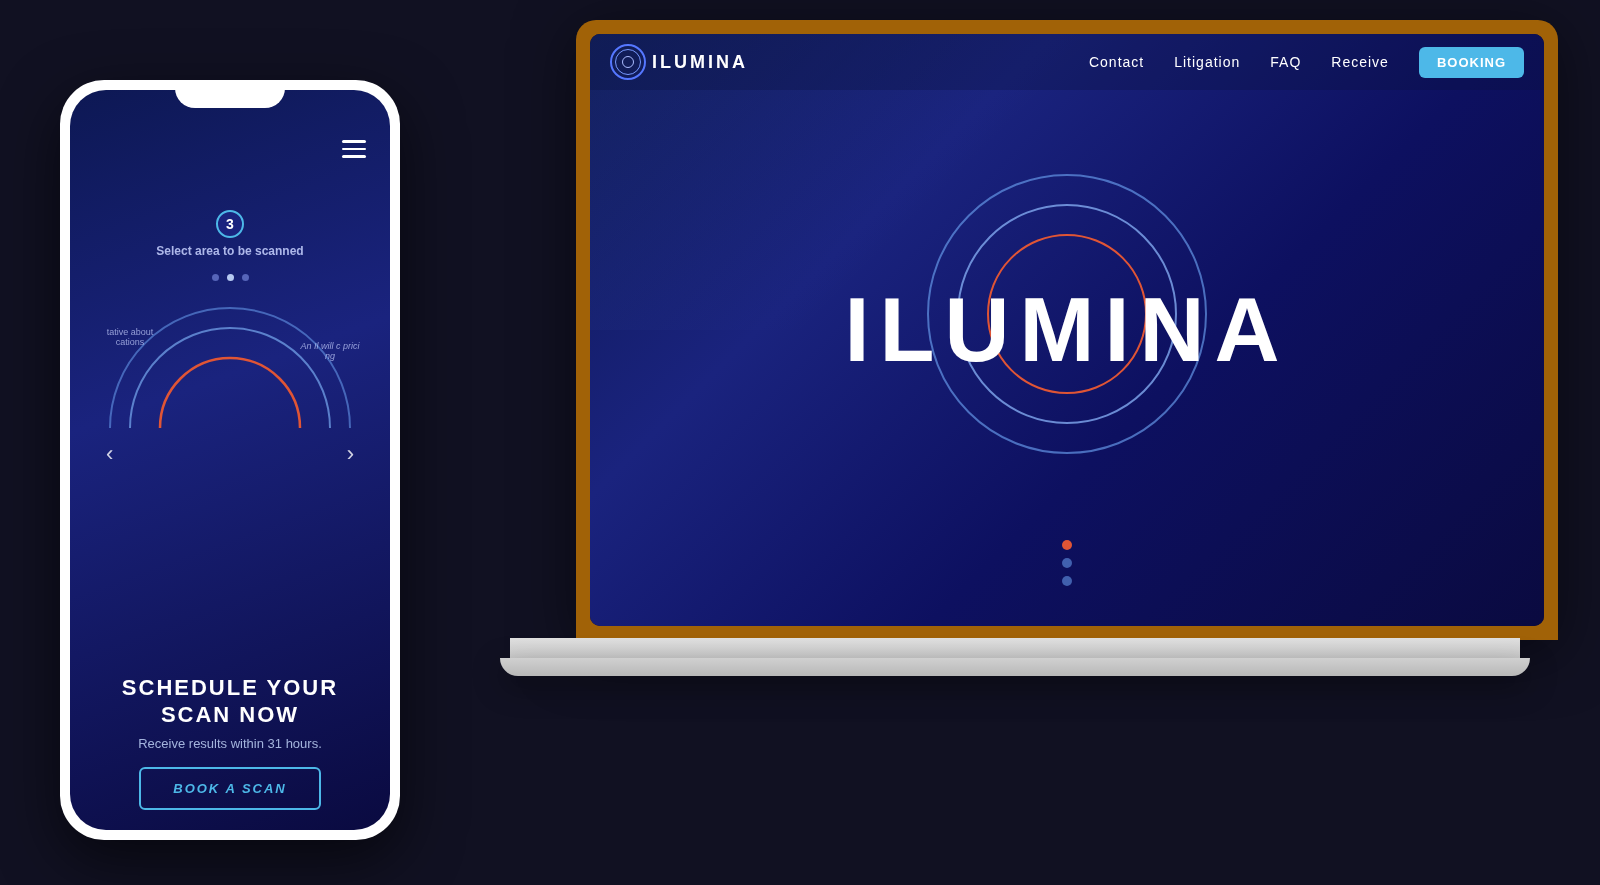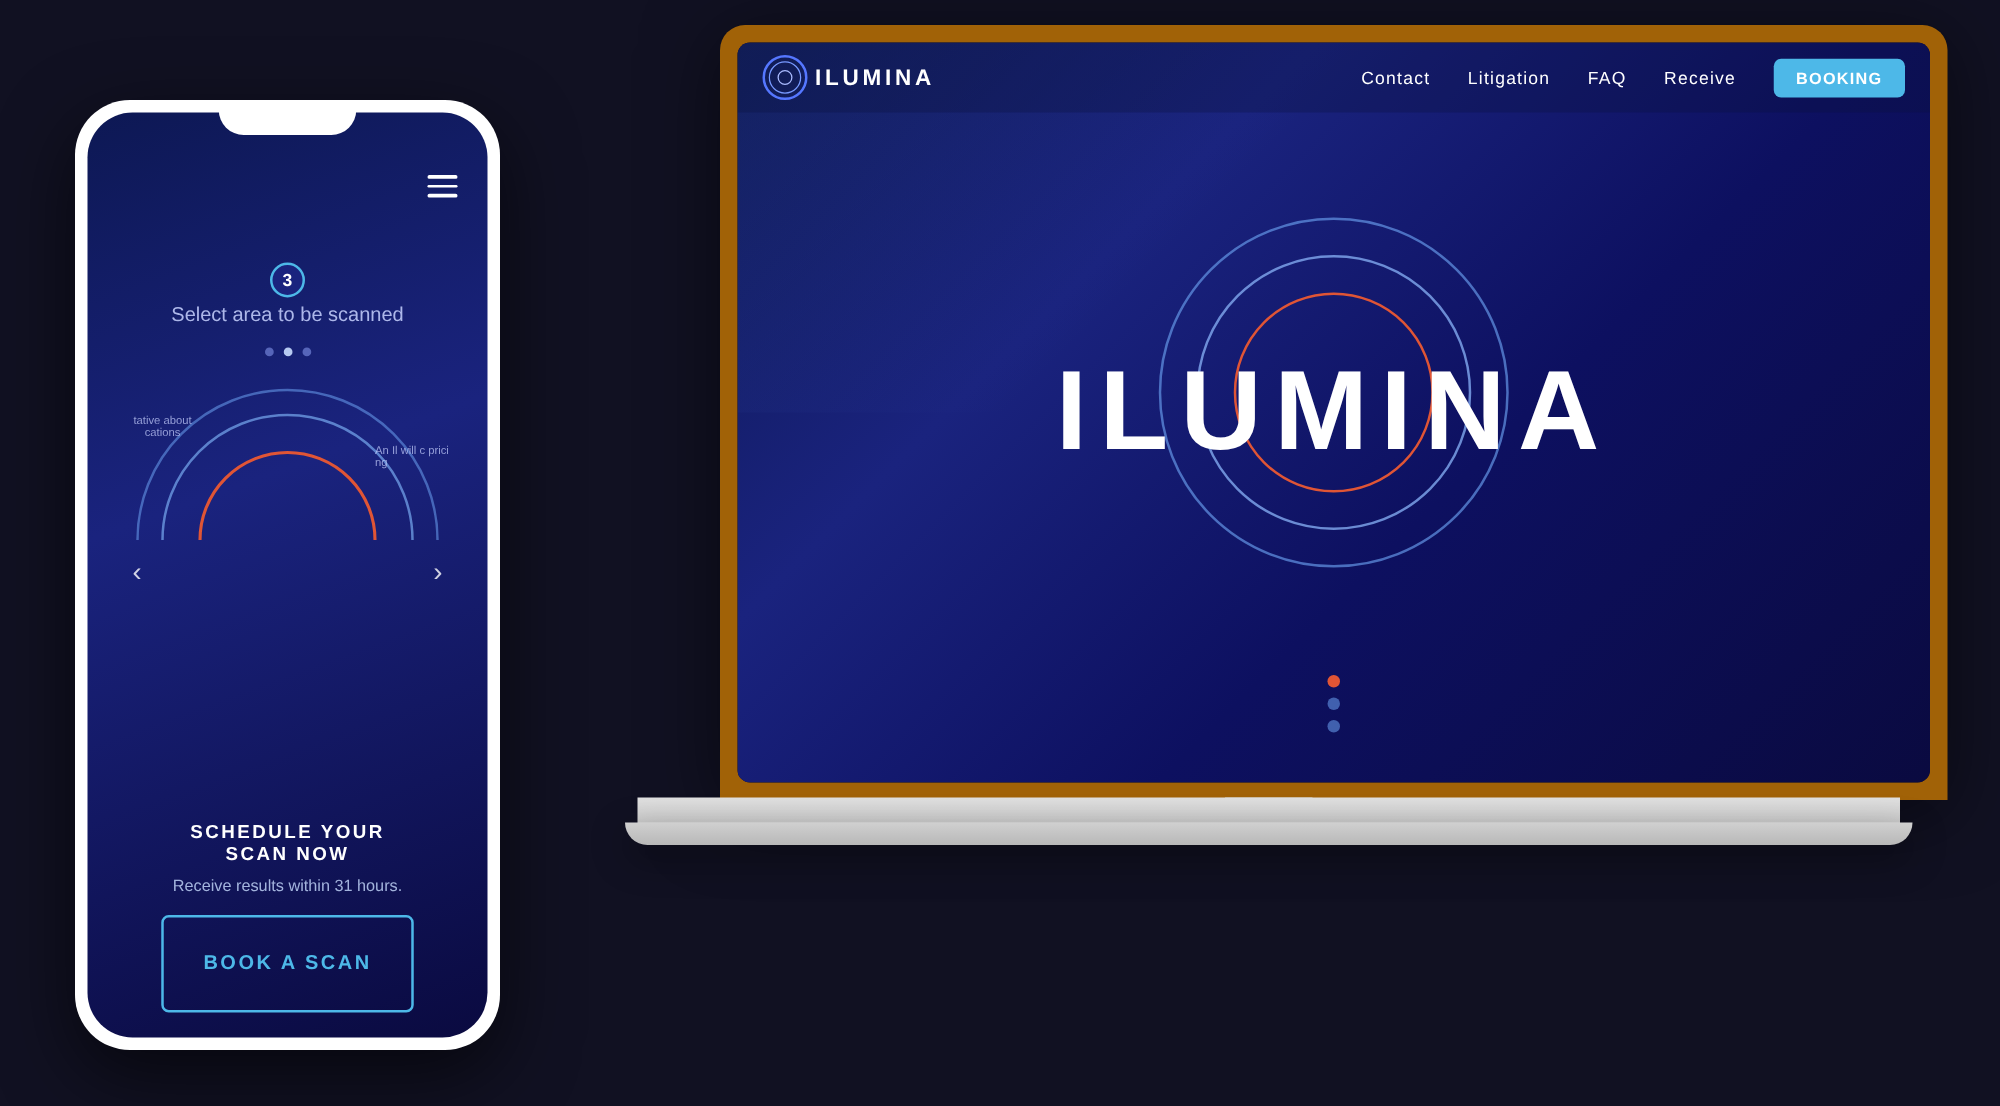--- a/index.html
+++ b/index.html
@@ -359,22 +359,23 @@
       align-items: center;
       justify-content: center;
       color: white;
       font-size: 14px;
       font-weight: bold;
       margin-bottom: 6px;
     }
 
     .step-label {
       color: rgba(200, 210, 255, 0.85);
-      font-size: 16px;
+      font-size: 12px;
       text-align: right;
+      font-weight: bold;
     }
 
     
     .progress-dots {
       display: flex;
       justify-content: center;
       gap: 8px;
       margin-bottom: 12px;
     }
 
@@ -410,25 +411,26 @@
       top: 34px;
       color: rgba(200, 210, 255, 0.7);
       font-size: 9px;
       text-align: center;
       width: 60px;
     }
 
     .arc-side-text-right {
       position: absolute;
       right: 0;
-      top: 58px;
+      top: 48px;
       color: rgba(200, 210, 255, 0.7);
       font-size: 9px;
-      text-align: left;
+      text-align: center;
       width: 60px;
+      font-style: italic;
     }
 
     
     .phone-arrows {
       display: flex;
       justify-content: space-between;
       align-items: center;
       padding: 0 16px;
       margin-top: 8px;
       margin-bottom: 20px;
@@ -445,45 +447,46 @@
       position: absolute;
       bottom: 20px;
       left: 0;
       right: 0;
       padding: 0 20px;
       text-align: center;
     }
 
     .phone-cta-title {
       color: white;
-      font-size: 15px;
+      font-size: 22px;
       font-weight: 900;
       letter-spacing: 2px;
       text-transform: uppercase;
       line-height: 1.2;
       margin-bottom: 8px;
     }
 
     .phone-cta-subtitle {
       color: rgba(200, 220, 255, 0.8);
       font-size: 13px;
       margin-bottom: 16px;
     }
 
     .phone-book-btn {
       background: transparent;
       border: 2px solid #4db8e8;
       color: #4db8e8;
-      padding: 28px 32px;
+      padding: 12px 32px;
       border-radius: 6px;
-      font-size: 16px;
+      font-size: 13px;
       font-weight: bold;
       letter-spacing: 2px;
       text-transform: uppercase;
       display: inline-block;
+      font-style: italic;
     }
 
     
     .screen-glare {
       position: absolute;
       top: 0;
       left: 0;
       width: 60%;
       height: 50%;
       background: linear-gradient(135deg, rgba(100,150,255,0.08) 0%, transparent 60%);

